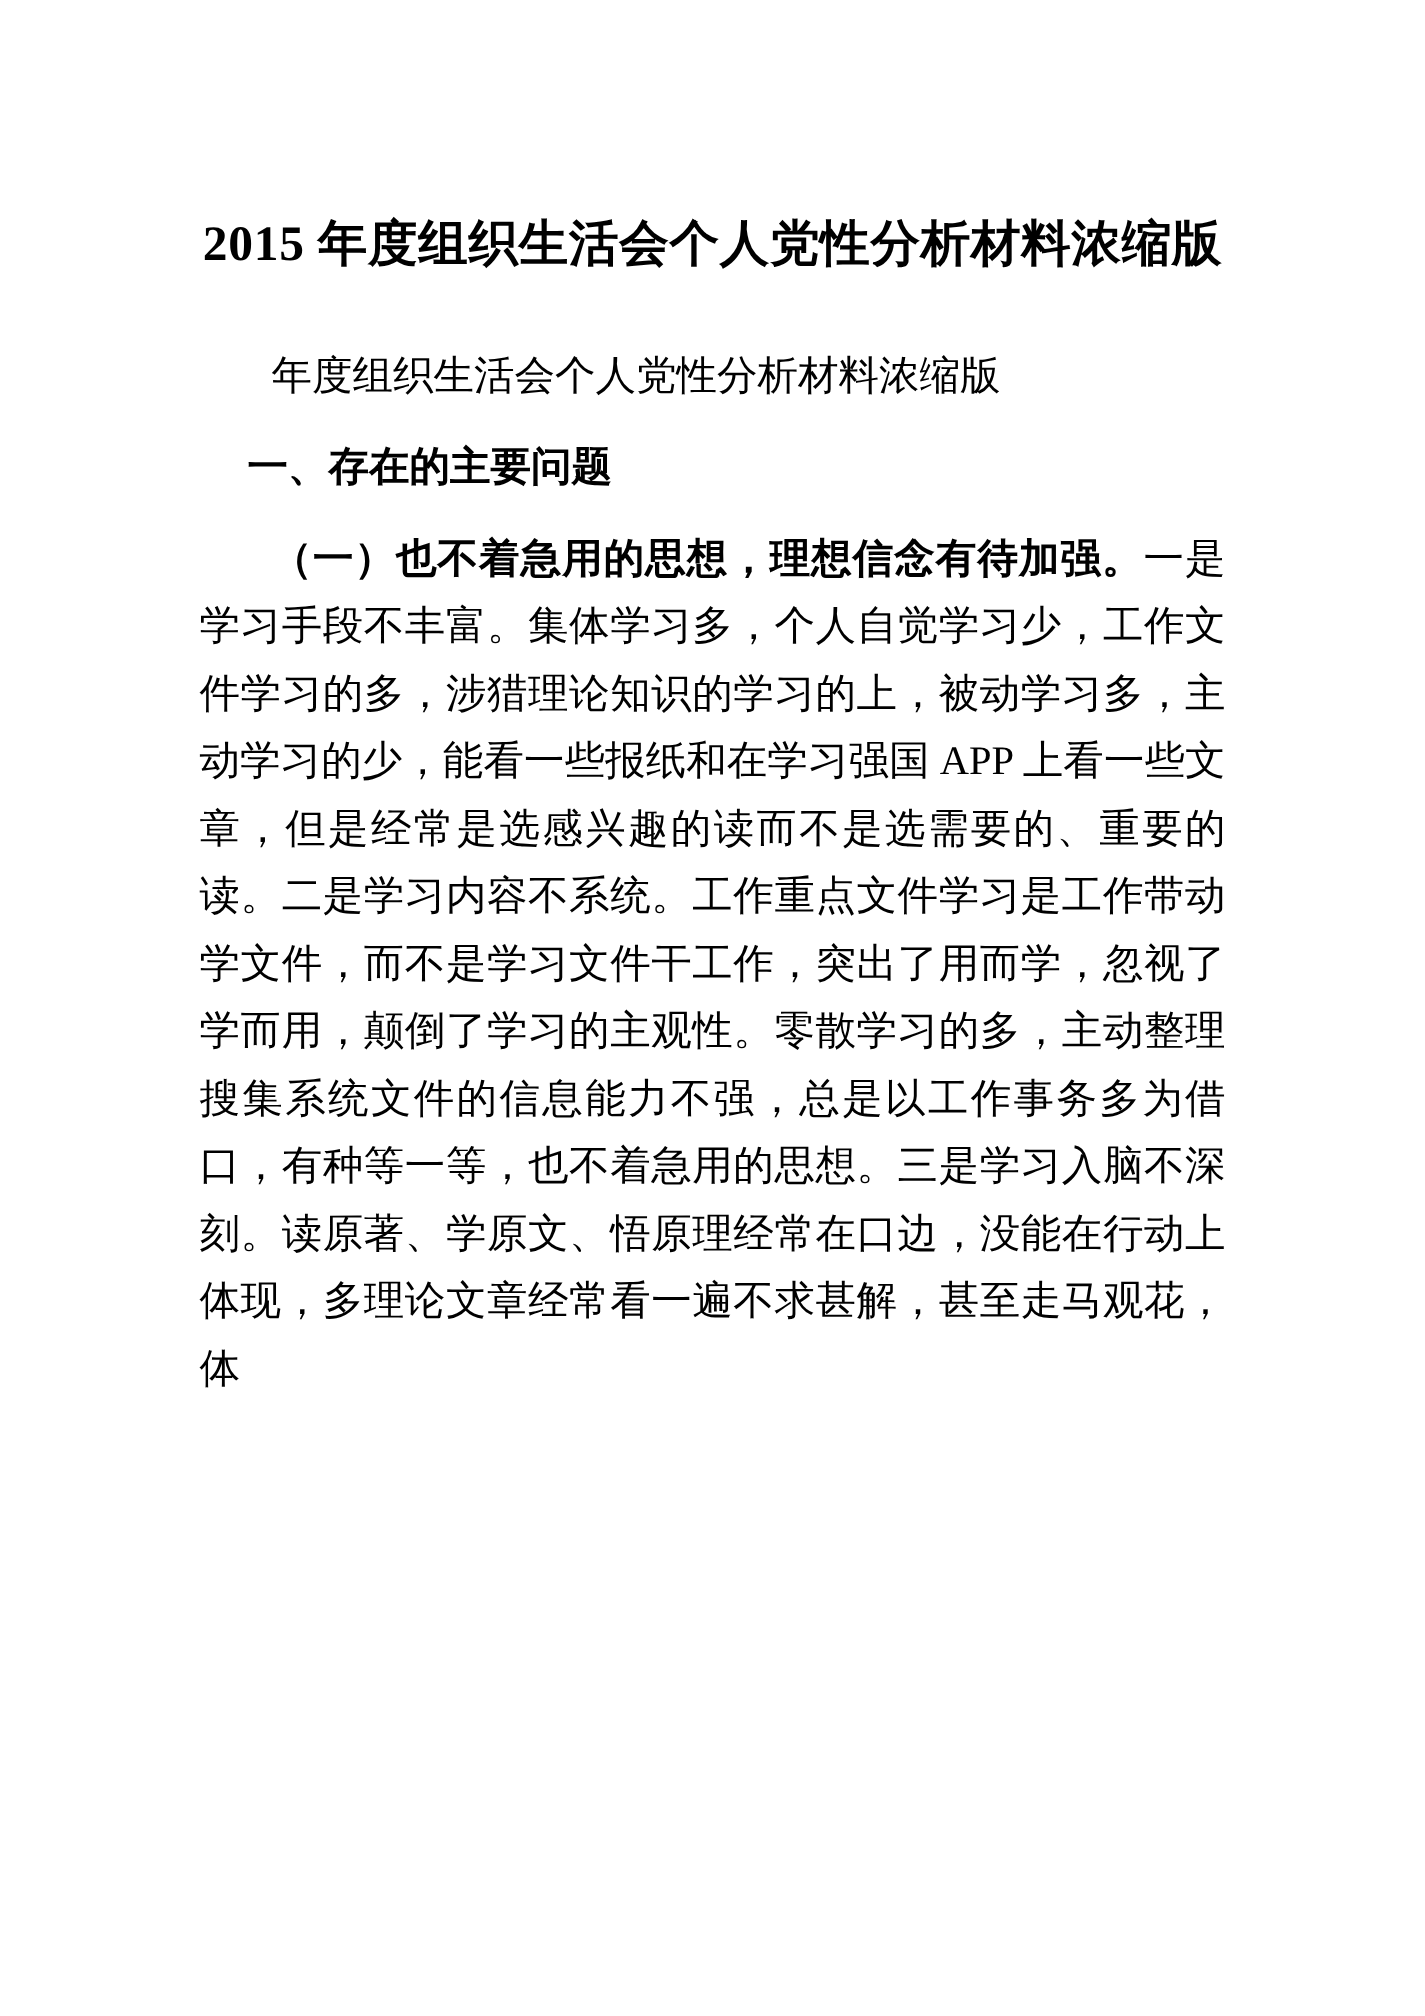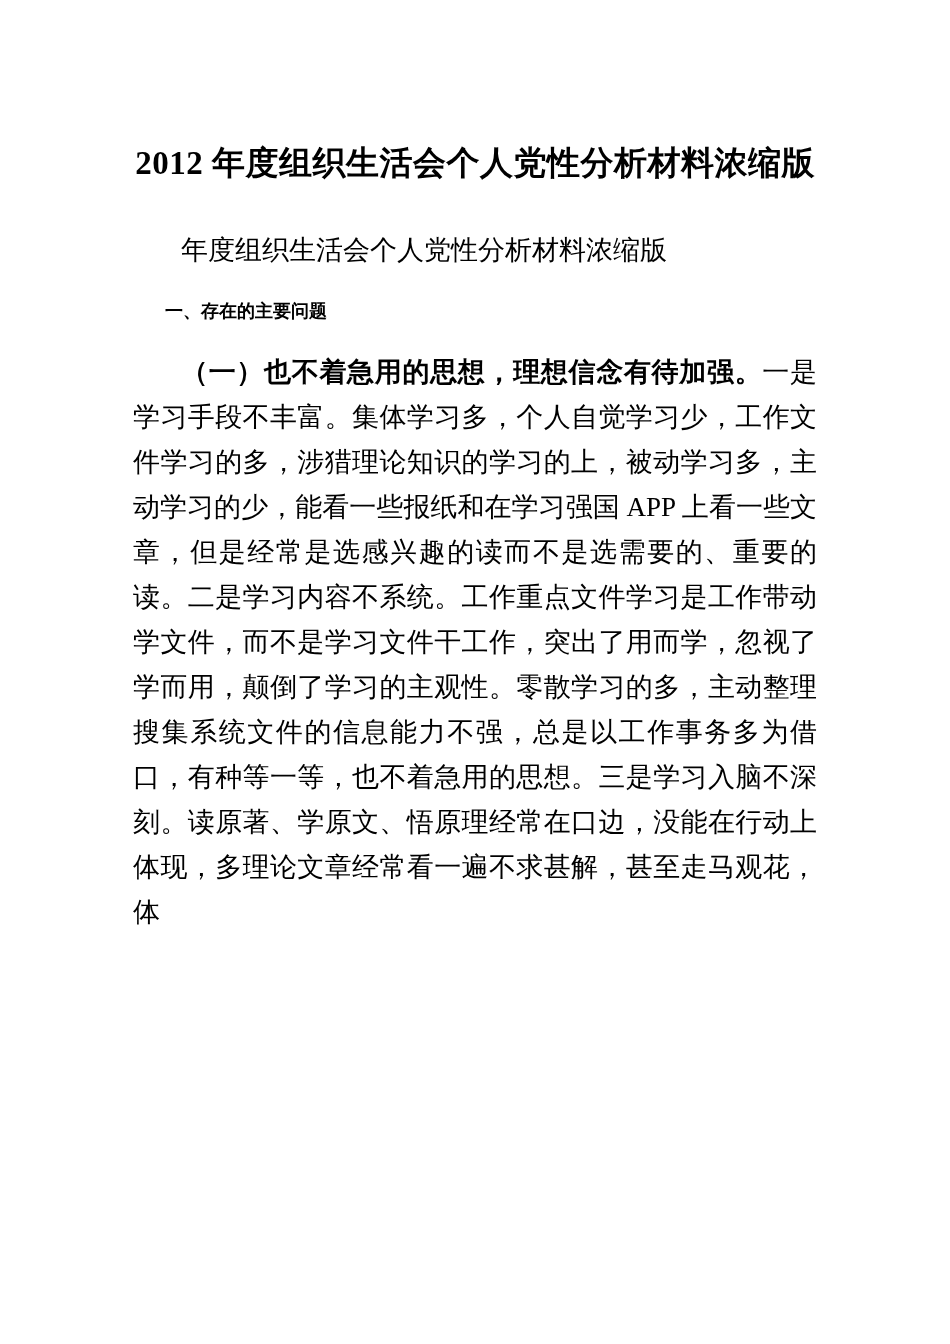--- a/index.html
+++ b/index.html
@@ -35,35 +35,35 @@
     font-family: "Liberation Serif", serif;
     font-size: 27px;
     line-height: 45px;
     text-align: justify;
     text-indent: 48px;
     margin: 16px;
   }
   .section-heading {
     font-family: "Liberation Sans", sans-serif;
     font-weight: bold;
-    font-size: 18px;
+    font-size: 27px;
     line-height: 45px;
     text-indent: 48px;
     margin: 0;
   }
   .lead-bold {
     font-weight: bold;
   }
 </style>
 </head>
 <body>
 
 <div class="page">
 
-  <h1 class="doc-title">2012 年度组织生活会个人党性分析材料浓缩版</h1>
+  <h1 class="doc-title">2015 年度组织生活会个人党性分析材料浓缩版</h1>
 
   <p class="body-para">年度组织生活会个人党性分析材料浓缩版</p>
 
 
   <h2 class="section-heading">一、存在的主要问题</h2>
 
   <p class="body-para"><span class="lead-bold">（一）也不着急用的思想，理想信念有待加强。</span><span>一是学习手段不丰富。集体学习多，个人自觉学习少，工作文件学习的多，涉猎理论知识的学习的上，被动学习多，主动学习的少，能看一些报纸和在学习强国 APP 上看一些文章，但是经常是选感兴趣的读而不是选需要的、重要的读。二是学习内容不系统。工作重点文件学习是工作带动学文件，而不是学习文件干工作，突出了用而学，忽视了学而用，颠倒了学习的主观性。零散学习的多，主动整理搜集系统文件的信息能力不强，总是以工作事务多为借口，有种等一等，也不着急用的思想。三是学习入脑不深刻。读原著、学原文、悟原理经常在口边，没能在行动上体现，多理论文章经常看一遍不求甚解，甚至走马观花，体</span></p>
 
 </div>
 

